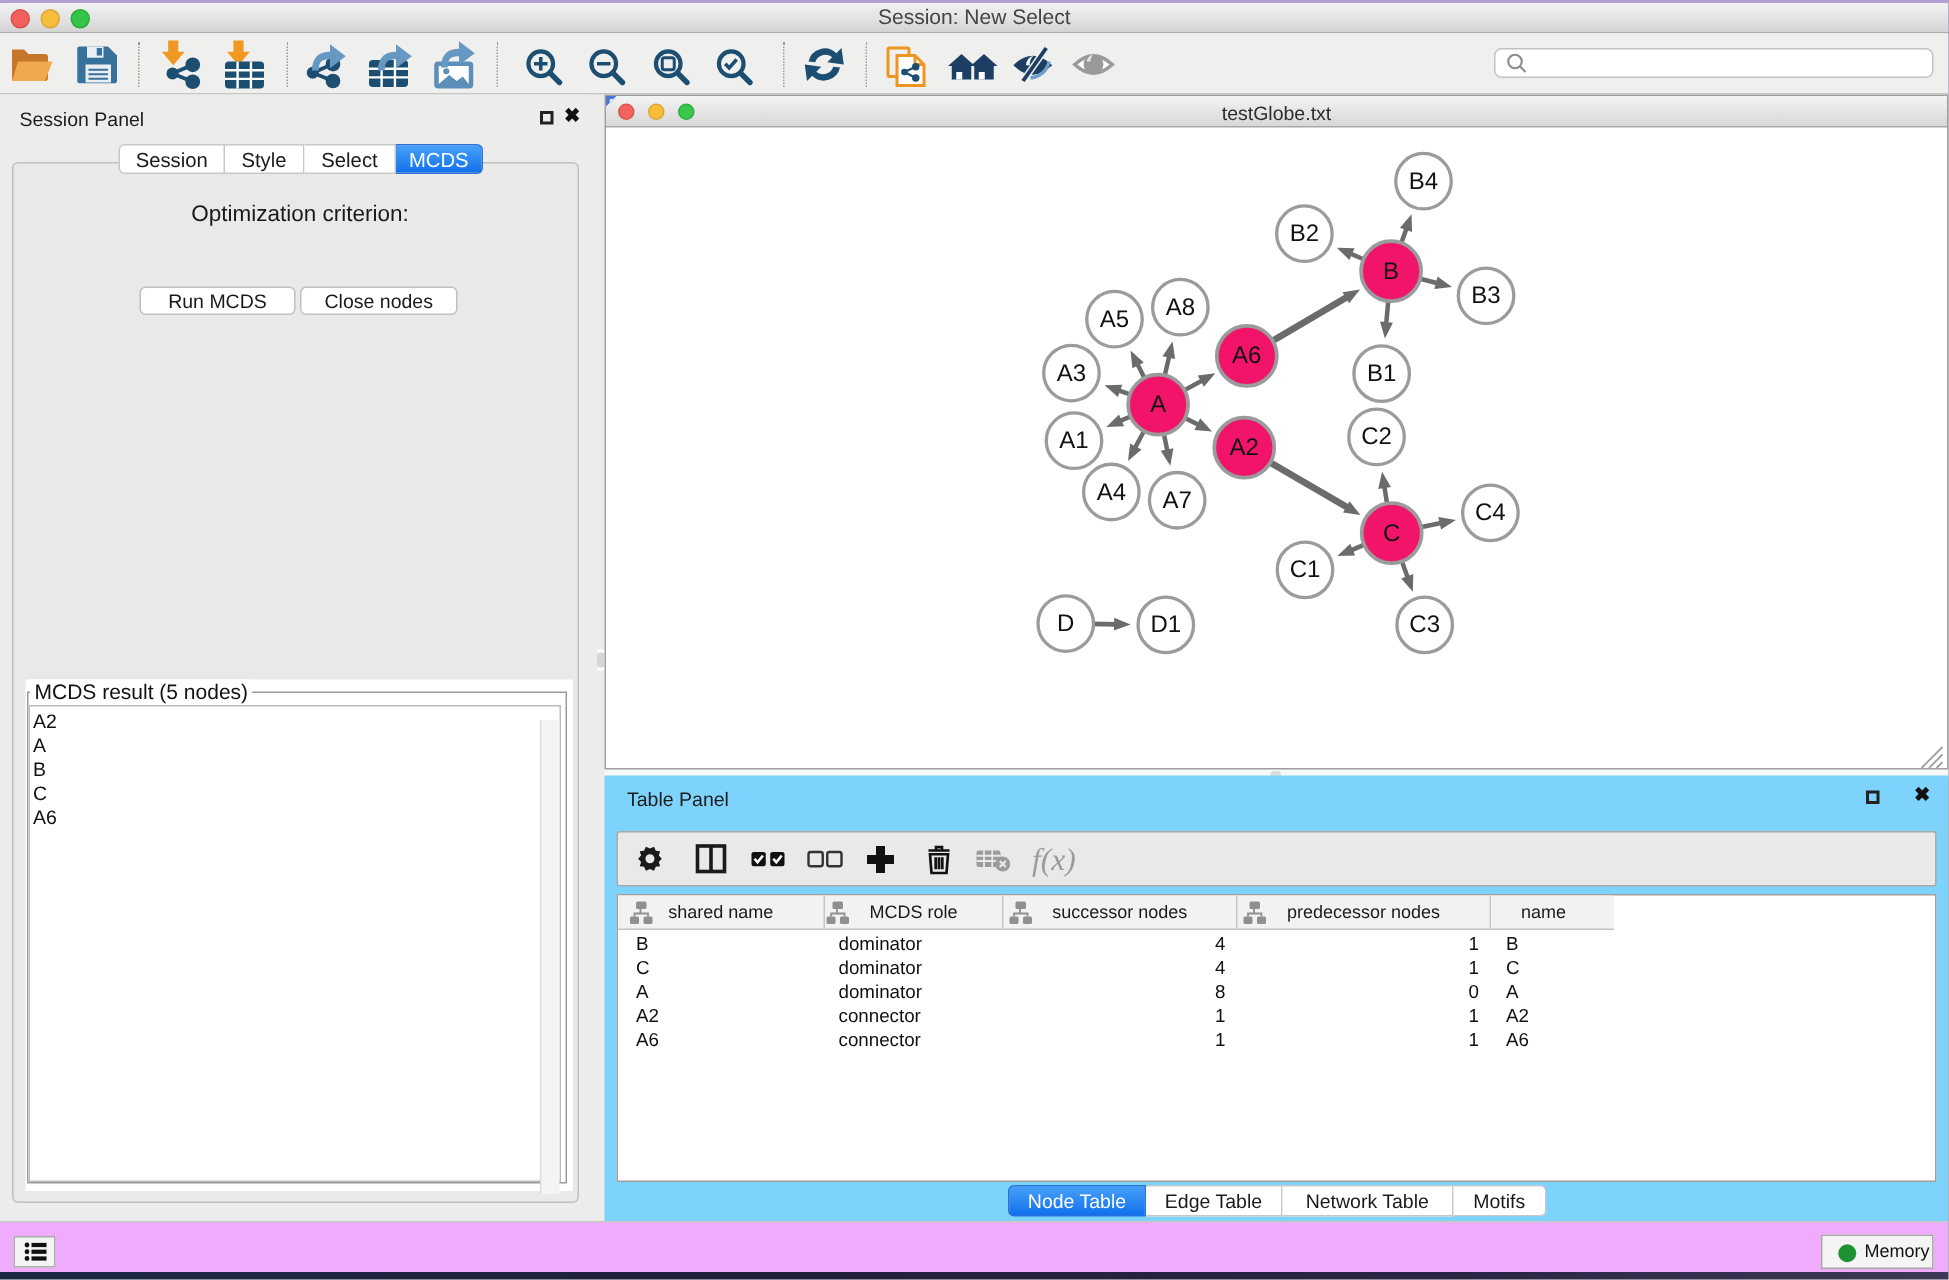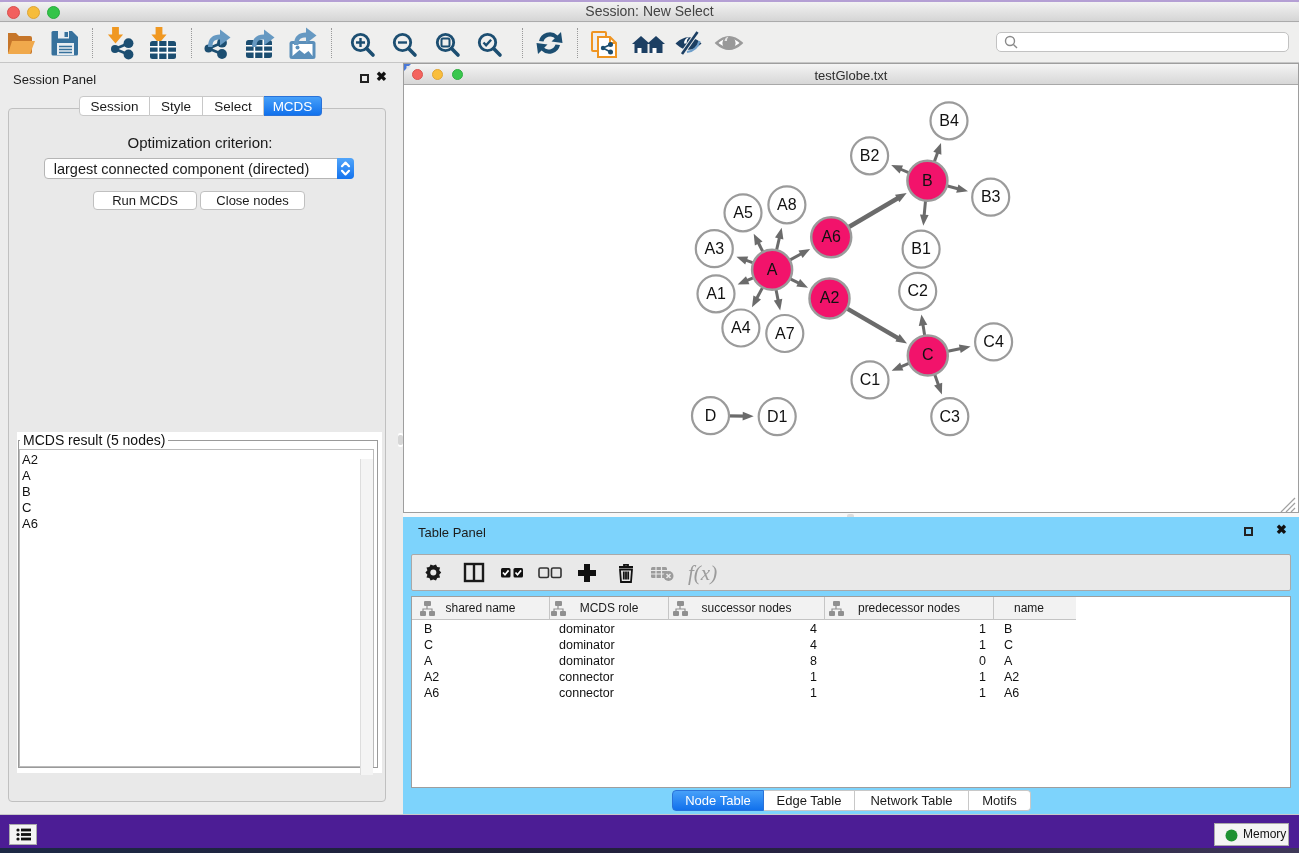--- a/index.html
+++ b/index.html
@@ -20,42 +20,42 @@
 #cpbox{position:absolute;left:8px;top:45px;width:378px;height:694px;background:#e9e9e9;border:1px solid #c0c0c0;border-radius:4px}
 .tabs{position:absolute;display:flex;height:20px;font-size:13.5px}
 .tab{background:#fff;border:1px solid #c8c8c8;border-left:none;color:#1a1a1a;text-align:center;line-height:19px}
 .tab.first{border-left:1px solid #c8c8c8;border-radius:4px 0 0 4px}
 .tab.last{border-radius:0 4px 4px 0}
 .tab.sel{background:linear-gradient(#47a0f9,#1171ec);border-color:#2a72d8;color:#fff}
 #optlabel{position:absolute;left:3px;top:71px;width:394px;text-align:center;font-size:15px;color:#1a1a1a}
 #dropdown{position:absolute;left:44px;top:95px;width:310px;height:21px;background:#fff;border:1px solid #b5b5b5;border-radius:4px;font-size:13px;color:#1a1a1a;line-height:20px;text-align:center;padding-right:35px;font-size:14.5px}
 #dropstep{position:absolute;right:-1px;top:-1px;width:17px;height:21px;background:linear-gradient(#51a5fa,#1473ee);border-radius:0 4px 4px 0}
 .btn{position:absolute;height:19px;background:#fff;border:1px solid #c0c0c0;border-radius:4px;font-size:13px;color:#1a1a1a;text-align:center;line-height:18px}
-#mcdsbox{position:absolute;left:17px;top:369px;width:365px;height:341px;background:#fff}
+#mcdsbox{position:absolute;left:17px;top:390px;width:365px;height:341px;background:#fff}
 #fieldset{position:absolute;left:1px;top:8px;width:360px;height:328px;border:1px solid #9a9a9a}
 #fieldlegend{position:absolute;left:1px;top:-9px;background:#fff;padding:0 3px;font-size:14px;color:#111}
 #mcdslist{position:absolute;left:0px;top:8px;width:355px;height:318px;background:#fff;border:1px solid #bbb;font-size:13px;color:#111;line-height:16px;padding:2px 0 0 2px}
 #mcdssb{position:absolute;right:0px;top:9px;width:13px;height:316px;background:#f4f4f4;border-left:1px solid #ddd}
 
 #netwin{position:absolute;left:403px;top:63px;width:896px;height:450px;background:#fff;border:1px solid #9e9e9e}
 #nettitle{position:absolute;left:0;top:0;width:894px;height:21px;background:linear-gradient(#f4f4f4,#d7d7d7);border-bottom:1px solid #a8a8a8}
 #nettitle .tl{position:absolute;top:5px;width:11px;height:11px;border-radius:50%}
 #netname{position:absolute;left:0;top:4px;width:894px;text-align:center;font-size:13px;color:#2d2d2d}
 
 #tpanel{position:absolute;left:403px;top:517px;width:896px;height:297px;background:#7dd3fc}
 #tptitle{position:absolute;left:15px;top:8px;font-size:13px;color:#1c1c1c}
 #ttoolbar{position:absolute;left:8px;top:37px;width:880px;height:37px;background:#e9e9e9;border:1px solid #a9a9a9;border-radius:2px}
 #ttable{position:absolute;left:8px;top:79px;width:880px;height:192px;background:#fff;border:1px solid #9e9e9e}
 #thead{position:absolute;left:0;top:0;width:664px;height:23px;background:#f2f2f2;border-bottom:1px solid #c4c4c4;font-size:12px;color:#1a1a1a}
 .hcell{position:absolute;top:0;height:23px;border-right:1px solid #c6c6c6;text-align:center;line-height:23px}
 .trow{position:absolute;font-size:12.5px;color:#111;height:17px;line-height:17px}
 .num{position:absolute;text-align:right}
 #btabs{position:absolute;left:269px;top:273px;display:flex;height:21px;font-size:13px}
 
-#statusbar{position:absolute;left:0;top:814px;width:1299px;height:34px;background:#4c1d95;border-top:1px solid #c9c9c9}
+#statusbar{position:absolute;left:0;top:814px;width:1299px;height:34px;background:#f0abfc;border-top:1px solid #c9c9c9}
 #sbtn{position:absolute;left:9px;top:9px;width:28px;height:21px;background:#f4f4f4;border:1px solid #ababab}
 #membtn{position:absolute;left:1214px;top:8px;width:75px;height:23px;background:#f4f4f4;border:1px solid #a9a9a9;font-size:12px;color:#111;line-height:21px}
 </style></head>
 <body>
 <svg width="0" height="0" style="position:absolute">
 <defs>
 <g id="orgchart">
         <rect x="4" y="0" width="7" height="5" rx="1"></rect>
         <rect x="0" y="10" width="6" height="5" rx="1"></rect>
         <rect x="9" y="10" width="6" height="5" rx="1"></rect>
@@ -215,28 +215,20 @@
   <div class="pfloat" style="left:360px;top:11px"></div>
   <div class="pclose" style="left:376px;top:6px">✖</div>
   <div id="cpbox"></div>
   <div class="tabs" style="left:79px;top:33px">
     <div class="tab first" style="width:71px">Session</div>
     <div class="tab" style="width:53px">Style</div>
     <div class="tab" style="width:61px">Select</div>
     <div class="tab last sel" style="width:58px">MCDS</div>
   </div>
   <div id="optlabel">Optimization criterion:</div>
-  <div id="dropdown">largest connected component (directed)<div id="dropstep">
-    <svg width="17" height="21">
-          <g fill="none" stroke="#fff" stroke-width="2.2" stroke-linecap="round" stroke-linejoin="round">
-            <path d="M5 8.2 L8.5 4.6 L12 8.2"></path>
-            <path d="M5 12.8 L8.5 16.4 L12 12.8"></path>
-          </g>
-        </svg>
-  </div></div>
   <div class="btn" style="left:93px;top:128px;width:104px">Run MCDS</div>
   <div class="btn" style="left:200px;top:128px;width:105px">Close nodes</div>
   <div id="mcdsbox">
     <div id="fieldset">
         <div id="fieldlegend">MCDS result (5 nodes)</div>
       <div id="mcdslist">A2<br>A<br>B<br>C<br>A6<div id="mcdssb"></div></div>
     </div>
   </div>
 </div>
 

